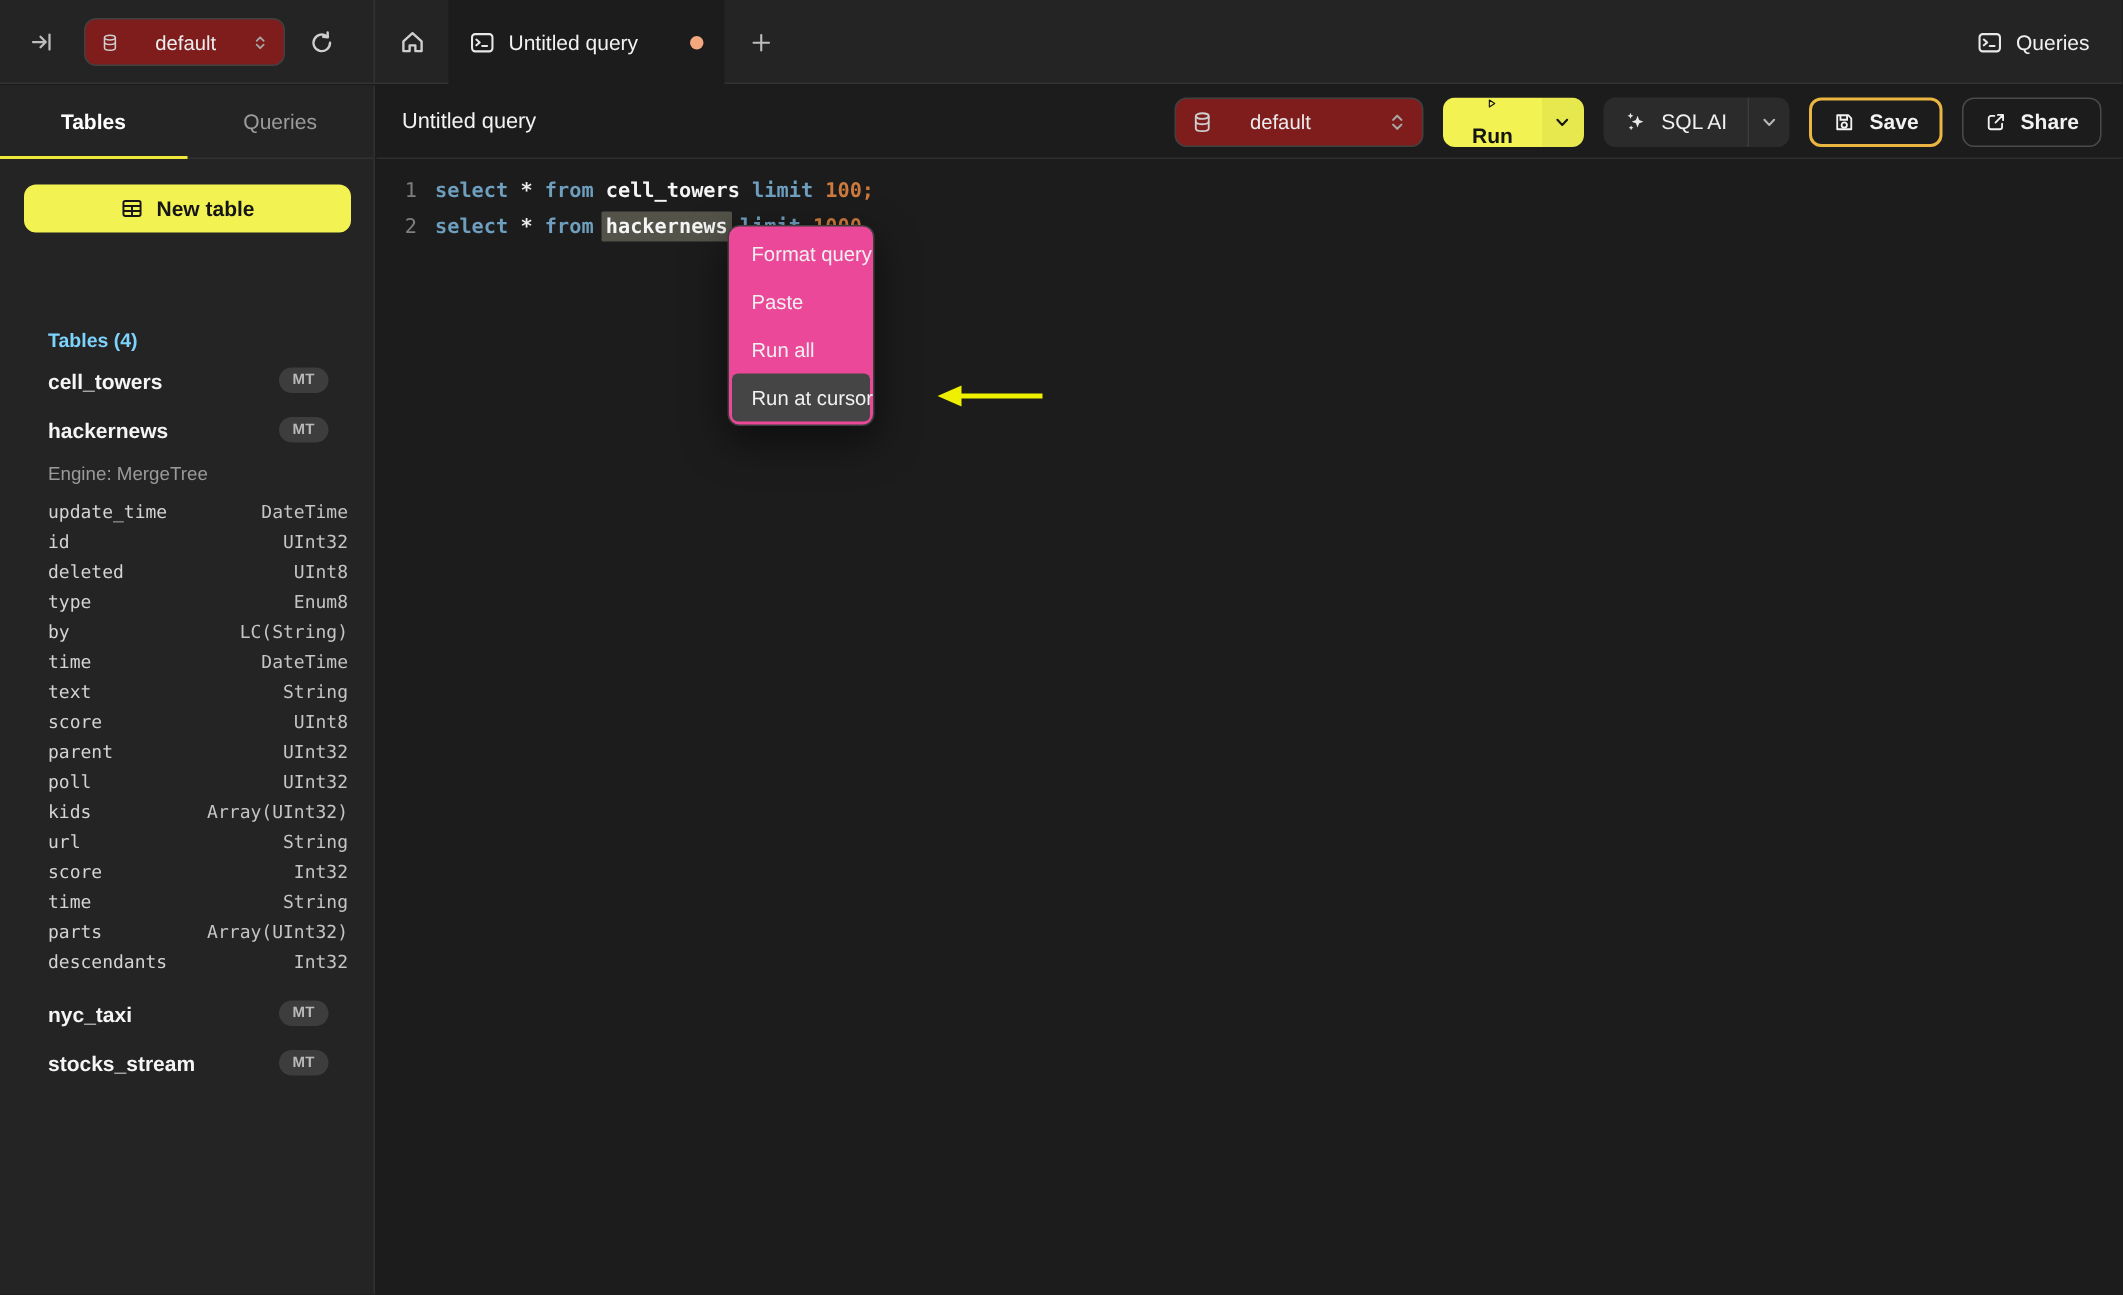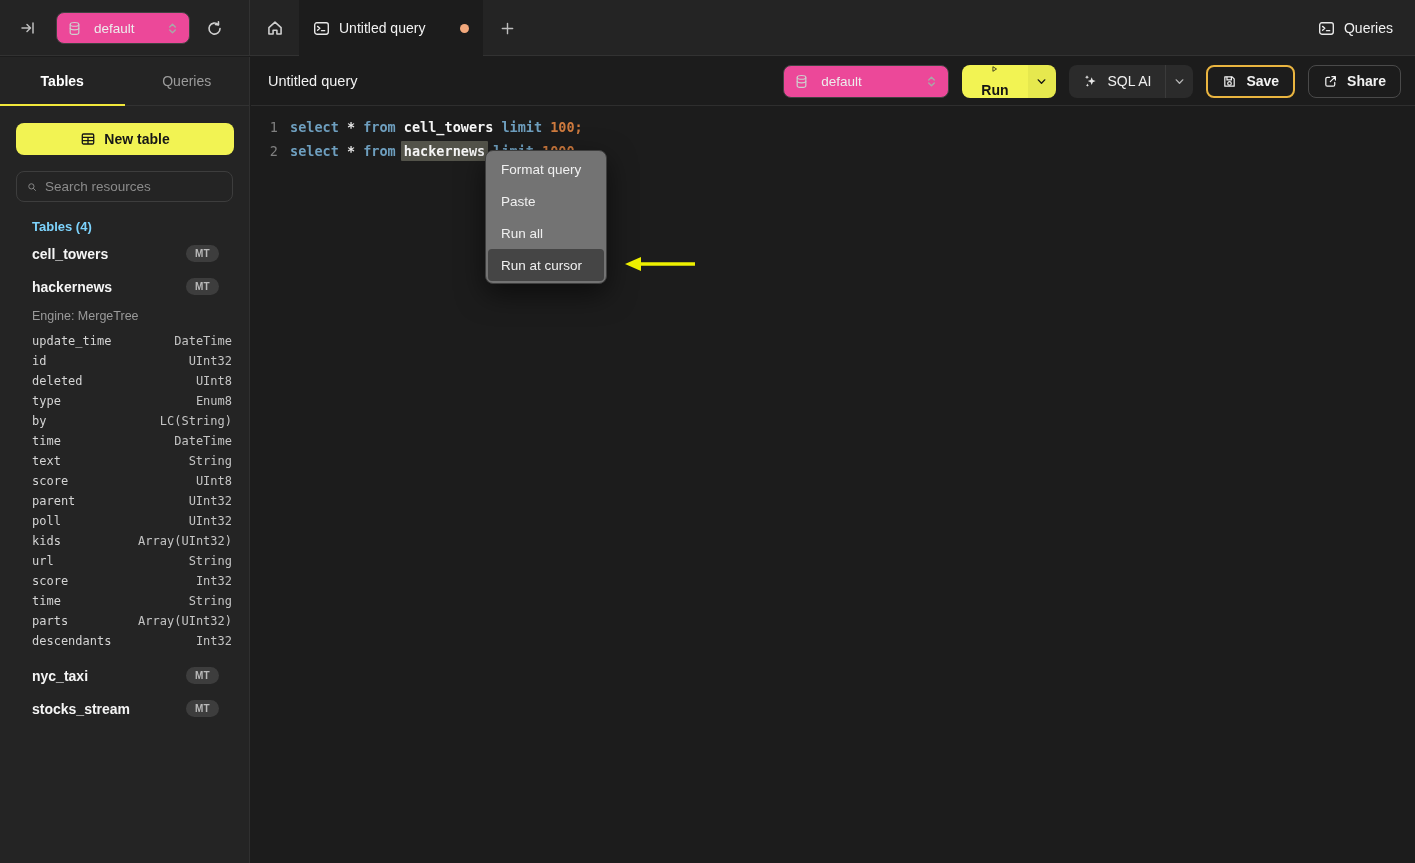--- a/index.html
+++ b/index.html
@@ -8,21 +8,21 @@
   .app { position:relative; width:1415px; height:863px; background:#1c1c1c; }
 
   
   .topbar { position:absolute; left:0; top:0; width:100%; height:56px; background:#242424;
             border-bottom:1px solid #323232; z-index:5; }
   .tb-left { position:absolute; left:0; top:0; width:250px; height:56px; border-right:1px solid #323232;
              display:flex; align-items:center; }
   .icon-btn { display:flex; align-items:center; justify-content:center; width:28px; height:28px;
               border-radius:6px; cursor:pointer; background:transparent; border:none; }
   .collapse-btn { margin-left:14px; }
-  .select { display:flex; align-items:center; gap:12px; height:32px; background:#ec4899;
+  .select { display:flex; align-items:center; gap:24px; height:32px; background:#7f1d1d;
             border:1px solid #414141; border-radius:8px; padding:0 10px; cursor:pointer; }
   .select .label { color:#ededed; font-size:13.5px; }
   .tb-left .select { margin-left:14px; width:134px; }
   .tb-left .select .label { flex:1; }
   .refresh-btn { margin-left:10px; }
 
   .tb-tabs { position:absolute; left:251px; top:0; height:56px; display:flex; align-items:stretch; }
   .home-btn { width:48px; display:flex; align-items:center; justify-content:center; cursor:pointer; }
   .tab { width:184px; background:#1c1c1c; display:flex; align-items:center; padding:0 14px; gap:9px;
          cursor:pointer; }
@@ -97,21 +97,21 @@
   .ln { width:27px; text-align:right; color:#7f7f7f; flex:none; }
   .lc { margin-left:12px; white-space:pre; color:#d8d8d8; }
   .tok-kw   { color:#6e9fbf; font-weight:700; }
   .tok-plain{ color:#d8d8d8; }
   .tok-star { color:#ececec; font-weight:700; }
   .tok-ident{ color:#f5f5f5; font-weight:700; }
   .tok-ident-hl { color:#f5f5f5; font-weight:700; padding:2px 3px; margin:-2px -3px; border-radius:1px; }
   .tok-num  { color:#ce7a3e; font-weight:700; }
 
   
-  .ctx-menu { position:absolute; left:234px; top:93px; width:122px; background:#737373;
+  .ctx-menu { position:absolute; left:234px; top:93px; width:98px; background:#ec4899;
               border:1px solid #3e3e3e; border-radius:8px; padding:2px; z-index:10;
               box-shadow:0 10px 28px rgba(0,0,0,.55); }
   .ctx-item { height:32px; display:flex; align-items:center; padding:0 13px; color:#f0f0f0;
               font-size:13.5px; border-radius:4px; cursor:pointer; white-space:nowrap; }
   .ctx-item.highlighted { background:#454545; }
 
   .annotation-arrow { position:absolute; left:366px; top:193px; z-index:11; }
 </style>
 </head>
 <body>
@@ -184,27 +184,20 @@
     </div>
 
     <button class="new-table-btn" style="background: rgb(242, 243, 83);">
       <svg width="16" height="16" viewBox="0 0 16 16">
         <rect x="2.3" y="3" width="11.4" height="10" rx="1.2" fill="none" stroke="#161616" stroke-width="1.3"></rect>
         <path d="M2.3 6.3 H13.7 M2.3 9.6 H13.7 M8 6.3 V13" stroke="#161616" stroke-width="1.3"></path>
       </svg>
       <span>New table</span>
     </button>
 
-    <div class="search-box">
-      <svg width="14" height="14" viewBox="0 0 16 16">
-        <circle cx="7" cy="7" r="4.2" fill="none" stroke="#8b8b8b" stroke-width="1.5"></circle>
-        <path d="M10.3 10.3 L13.6 13.6" stroke="#8b8b8b" stroke-width="1.5" stroke-linecap="round"></path>
-      </svg>
-      <input type="text" placeholder="Search resources" style="">
-    </div>
 
     <div class="section-label">Tables (4)</div>
 
     <div class="table-list">
         <div class="table-row">
           <span class="table-name">cell_towers</span>
           <span class="mt-badge">MT</span>
         </div>
         <div class="table-row">
           <span class="table-name">hackernews</span>

